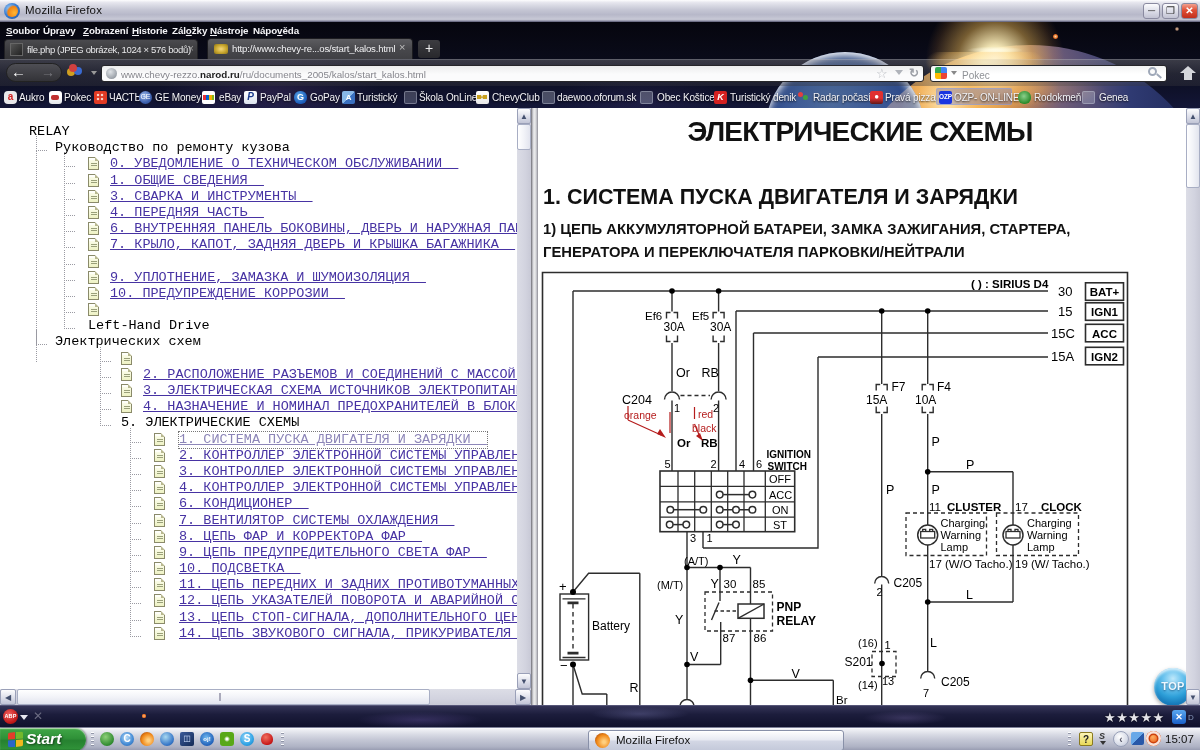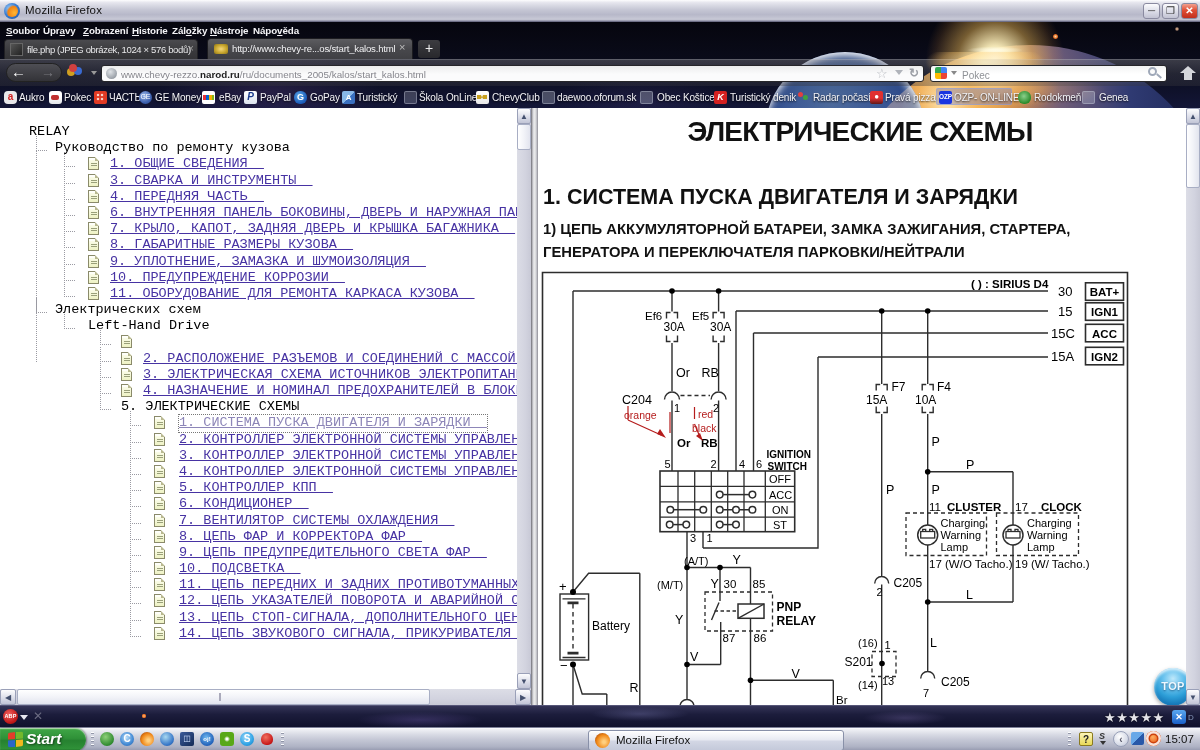--- a/index.html
+++ b/index.html
@@ -171,41 +171,41 @@
   </div>
 </div>
 
 <div class="abs" id="content">
 
   <div class="abs" style="left:0;top:0;width:517px;height:581px;overflow:hidden;background:#fff">
     <div id="tree">
 <i class="trunk" style="left:36px;top:27px;height:211px"></i>
 <div class="r"><span style="left:29px">RELAY</span></div>
 <div class="r"><i class="c" style="left:36px"></i><span style="left:55px">Руководство по ремонту кузова</span></div>
+<div class="r"><i class="c" style="left:64px"></i><i class="d" style="left:88px"></i><a style="left:110px">0. УВЕДОМЛЕНИЕ О ТЕХНИЧЕСКОМ ОБСЛУЖИВАНИИ&nbsp;&nbsp;</a></div>
 <div class="r"><i class="c" style="left:64px"></i><i class="d" style="left:88px"></i><a style="left:110px">1. ОБЩИЕ СВЕДЕНИЯ&nbsp;&nbsp;</a></div>
 <div class="r"><i class="c" style="left:64px"></i><i class="d" style="left:88px"></i><a style="left:110px">3. СВАРКА И ИНСТРУМЕНТЫ&nbsp;&nbsp;</a></div>
 <div class="r"><i class="c" style="left:64px"></i><i class="d" style="left:88px"></i><a style="left:110px">4. ПЕРЕДНЯЯ ЧАСТЬ&nbsp;&nbsp;</a></div>
 <div class="r"><i class="c" style="left:64px"></i><i class="d" style="left:88px"></i><a style="left:110px">6. ВНУТРЕННЯЯ ПАНЕЛЬ БОКОВИНЫ, ДВЕРЬ И НАРУЖНАЯ ПАНЕЛЬ&nbsp;&nbsp;</a></div>
 <div class="r"><i class="c" style="left:64px"></i><i class="d" style="left:88px"></i><a style="left:110px">7. КРЫЛО, КАПОТ, ЗАДНЯЯ ДВЕРЬ И КРЫШКА БАГАЖНИКА&nbsp;&nbsp;</a></div>
-<div class="r"><i class="c" style="left:64px"></i><i class="d" style="left:88px"></i><a style="left:110px">8. ГАБАРИТНЫЕ РАЗМЕРЫ КУЗОВА&nbsp;&nbsp;</a></div>
+<div class="r"><i class="c" style="left:64px"></i><i class="d" style="left:88px"></i></div>
 <div class="r"><i class="c" style="left:64px"></i><i class="d" style="left:88px"></i><a style="left:110px">9. УПЛОТНЕНИЕ, ЗАМАЗКА И ШУМОИЗОЛЯЦИЯ&nbsp;&nbsp;</a></div>
 <div class="r"><i class="c" style="left:64px"></i><i class="d" style="left:88px"></i><a style="left:110px">10. ПРЕДУПРЕЖДЕНИЕ КОРРОЗИИ&nbsp;&nbsp;</a></div>
-<div class="r"><i class="c" style="left:64px"></i><i class="d" style="left:88px"></i><a style="left:110px">11. ОБОРУДОВАНИЕ ДЛЯ РЕМОНТА КАРКАСА КУЗОВА&nbsp;&nbsp;</a></div>
+<div class="r"><i class="c" style="left:64px"></i><i class="d" style="left:88px"></i></div>
+<div class="r"><i class="c" style="left:64px"></i><span style="left:88px">Left-Hand Drive</span></div>
 <div class="r"><i class="c" style="left:36px"></i><span style="left:55px">Электрических схем</span></div>
-<div class="r"><i class="c" style="left:64px"></i><span style="left:88px">Left-Hand Drive</span></div>
 <div class="r"><i class="c" style="left:100px"></i><i class="d" style="left:121px"></i></div>
 <div class="r"><i class="c" style="left:100px"></i><i class="d" style="left:121px"></i><a style="left:143px">2. РАСПОЛОЖЕНИЕ РАЗЪЕМОВ И СОЕДИНЕНИЙ С МАССОЙ&nbsp;&nbsp;</a></div>
 <div class="r"><i class="c" style="left:100px"></i><i class="d" style="left:121px"></i><a style="left:143px">3. ЭЛЕКТРИЧЕСКАЯ СХЕМА ИСТОЧНИКОВ ЭЛЕКТРОПИТАНИЯ&nbsp;&nbsp;</a></div>
 <div class="r"><i class="c" style="left:100px"></i><i class="d" style="left:121px"></i><a style="left:143px">4. НАЗНАЧЕНИЕ И НОМИНАЛ ПРЕДОХРАНИТЕЛЕЙ В БЛОКЕ&nbsp;&nbsp;</a></div>
 <div class="r"><i class="c" style="left:100px"></i><span style="left:121px">5. ЭЛЕКТРИЧЕСКИЕ СХЕМЫ</span></div>
 <div class="r"><i class="c" style="left:130px"></i><i class="d" style="left:154px"></i><a class="foc" style="left:179px">1. СИСТЕМА ПУСКА ДВИГАТЕЛЯ И ЗАРЯДКИ&nbsp;&nbsp;</a></div>
 <div class="r"><i class="c" style="left:130px"></i><i class="d" style="left:154px"></i><a style="left:179px">2. КОНТРОЛЛЕР ЭЛЕКТРОННОЙ СИСТЕМЫ УПРАВЛЕНИЯ&nbsp;&nbsp;</a></div>
 <div class="r"><i class="c" style="left:130px"></i><i class="d" style="left:154px"></i><a style="left:179px">3. КОНТРОЛЛЕР ЭЛЕКТРОННОЙ СИСТЕМЫ УПРАВЛЕНИЯ&nbsp;&nbsp;</a></div>
 <div class="r"><i class="c" style="left:130px"></i><i class="d" style="left:154px"></i><a style="left:179px">4. КОНТРОЛЛЕР ЭЛЕКТРОННОЙ СИСТЕМЫ УПРАВЛЕНИЯ&nbsp;&nbsp;</a></div>
-<div class="r"><i class="c" style="left:130px"></i><i class="d" style="left:154px"></i><a style="left:179px">5. КОНТРОЛЛЕР КПП&nbsp;&nbsp;</a></div>
 <div class="r"><i class="c" style="left:130px"></i><i class="d" style="left:154px"></i><a style="left:179px">6. КОНДИЦИОНЕР&nbsp;&nbsp;</a></div>
 <div class="r"><i class="c" style="left:130px"></i><i class="d" style="left:154px"></i><a style="left:179px">7. ВЕНТИЛЯТОР СИСТЕМЫ ОХЛАЖДЕНИЯ&nbsp;&nbsp;</a></div>
 <div class="r"><i class="c" style="left:130px"></i><i class="d" style="left:154px"></i><a style="left:179px">8. ЦЕПЬ ФАР И КОРРЕКТОРА ФАР&nbsp;&nbsp;</a></div>
 <div class="r"><i class="c" style="left:130px"></i><i class="d" style="left:154px"></i><a style="left:179px">9. ЦЕПЬ ПРЕДУПРЕДИТЕЛЬНОГО СВЕТА ФАР&nbsp;&nbsp;</a></div>
 <div class="r"><i class="c" style="left:130px"></i><i class="d" style="left:154px"></i><a style="left:179px">10. ПОДСВЕТКА&nbsp;&nbsp;</a></div>
 <div class="r"><i class="c" style="left:130px"></i><i class="d" style="left:154px"></i><a style="left:179px">11. ЦЕПЬ ПЕРЕДНИХ И ЗАДНИХ ПРОТИВОТУМАННЫХ ФАР&nbsp;&nbsp;</a></div>
 <div class="r"><i class="c" style="left:130px"></i><i class="d" style="left:154px"></i><a style="left:179px">12. ЦЕПЬ УКАЗАТЕЛЕЙ ПОВОРОТА И АВАРИЙНОЙ СИГНАЛИЗАЦИИ&nbsp;&nbsp;</a></div>
 <div class="r"><i class="c" style="left:130px"></i><i class="d" style="left:154px"></i><a style="left:179px">13. ЦЕПЬ СТОП-СИГНАЛА, ДОПОЛНИТЕЛЬНОГО ЦЕНТРАЛЬНОГО&nbsp;&nbsp;</a></div>
 <div class="r"><i class="c" style="left:130px"></i><i class="d" style="left:154px"></i><a style="left:179px">14. ЦЕПЬ ЗВУКОВОГО СИГНАЛА, ПРИКУРИВАТЕЛЯ&nbsp;&nbsp;</a></div>
     </div>

